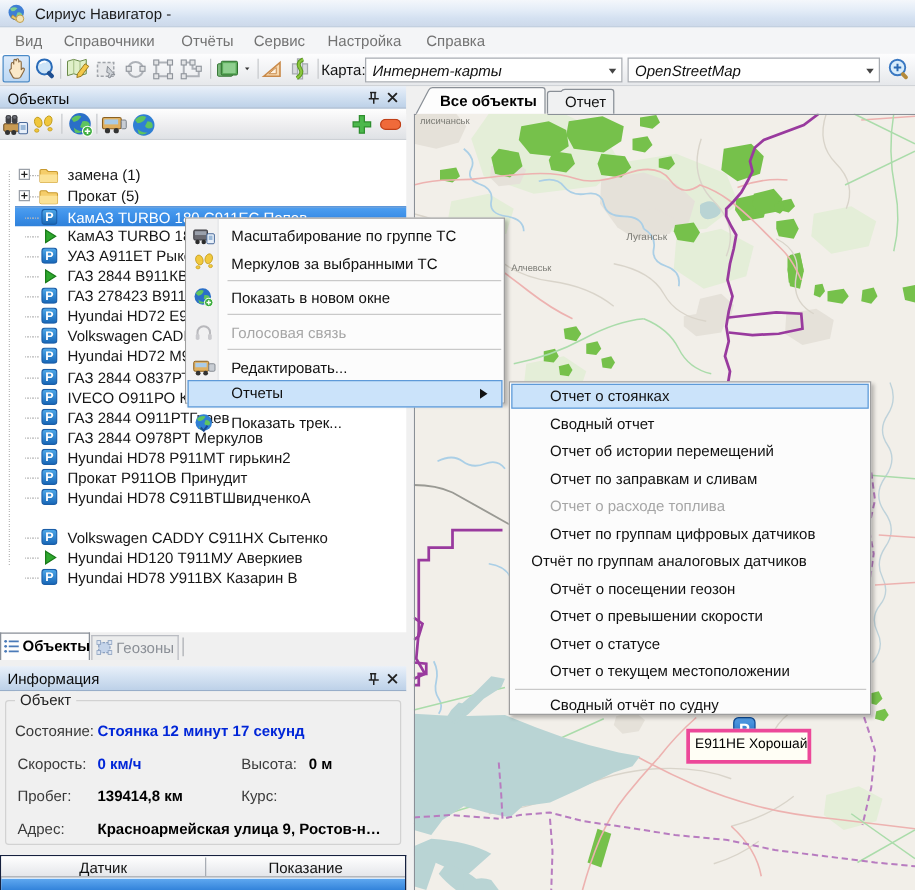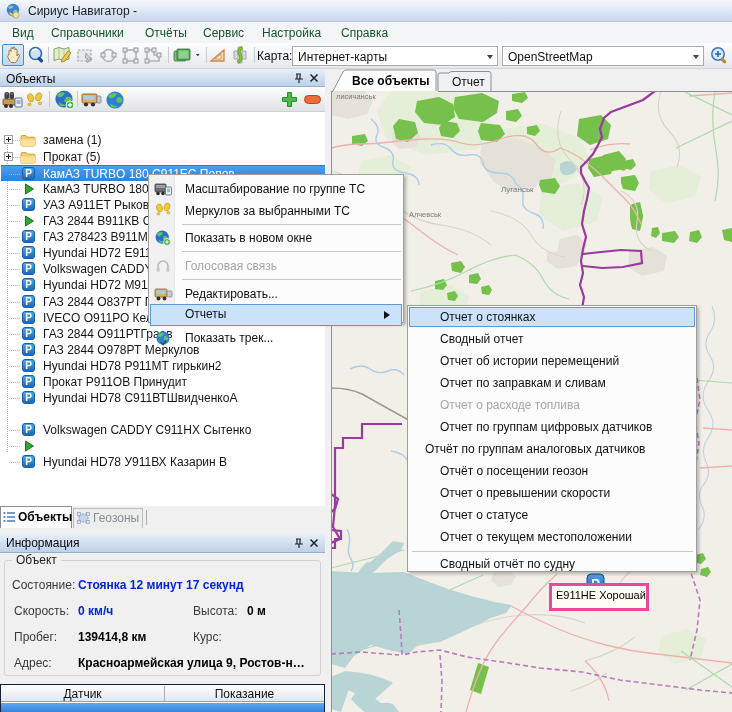--- a/index.html
+++ b/index.html
@@ -5,36 +5,36 @@
 body { width:732px; height:712px; font-family:"Liberation Sans", sans-serif; overflow:hidden; background:#f0f0f0; }
 #app { position:relative; width:732px; height:712px; background:#f0f0f0; }
 .abs { position:absolute; }
 
 .titlebar { left:0; top:0; width:732px; height:22px;
   background:linear-gradient(180deg,#f4f7fb 0%,#e3ecf7 40%,#d4e1f1 70%,#cdd9ea 100%);
   border-bottom:1px solid #b8c7dc; }
 .titlebar .ttext { position:absolute; left:28px; top:4px; font-size:12px; color:#1c1c1c; }
 
 .menubar { left:0; top:22px; width:732px; height:21px; background:#f4f5f7; }
-.menubar span { position:absolute; top:4px; font-size:12px; color:#14532d; }
+.menubar span { position:absolute; top:4px; font-size:12px; color:#737373; }
 
 .toolbar { left:0; top:43px; width:732px; height:26px;
   background:linear-gradient(180deg,#fdfdfe 0%,#f2f3f5 50%,#e6e8eb 100%);
   border-bottom:1px solid #d0d3d7; }
 .tsep { position:absolute; top:4px; width:1px; height:16px; background:#c7cacd; }
 .combo { position:absolute; top:3px; height:20px; background:#fff; border:1px solid #a8acb2; font-size:12px; color:#111; }
-.combo .ctext { position:absolute; left:5px; top:3px; white-space:nowrap; }
+.combo .ctext { position:absolute; left:5px; top:3px; white-space:nowrap;font-style:italic; }
 .combo .carr { position:absolute; right:4px; top:8px; width:0; height:0; border-left:3.5px solid transparent; border-right:3.5px solid transparent; border-top:4px solid #444; }
 
 .phdr { background:linear-gradient(180deg,#e9f0f9 0%,#d4e2f2 45%,#bdd1e8 100%); border-bottom:1px solid #98aec9; }
 .phdr .htext { position:absolute; left:6px; top:3px; font-size:12px; color:#0a0a0a; }
 .ptool { background:linear-gradient(180deg,#fefefe 0%,#ececee 60%,#dfe2e6 100%); border-bottom:1px solid #cdd1d6; }
 
 .tree { left:0; top:112px; width:325px; height:394px; background:#fff; overflow:hidden; }
-.trow { position:absolute; left:1px; width:383px; height:16px; font-size:12px; color:#161616; white-space:nowrap; }
+.trow { position:absolute; left:12px; width:383px; height:16px; font-size:12px; color:#161616; white-space:nowrap; }
 .trow .txt { position:absolute; left:42px; top:1px; }
 .selrow { background:linear-gradient(180deg,#4d9ef0 0%,#3b8fe8 50%,#2f81da 100%); border-top:1px solid #2a76cc; }
 .selrow .txt { color:#fff; }
 
 .btabs { left:0; top:506px; width:325px; height:22px; background:#f0f0f0; }
 
 .ibody { left:0; top:553px; width:325px; height:131px; background:#f0f0f0; font-size:12px; }
 .ilabel { position:absolute; color:#3a3a3a; }
 .ival { position:absolute; font-weight:bold; color:#000; }
 .iblue { color:#0026d8; }
@@ -348,20 +348,21 @@
           <rect x="0.5" y="0.5" width="12" height="12" rx="2.5" fill="url(#pg)" stroke="#1b5ea8" stroke-width="1"></rect>
           <text x="6.5" y="10" font-size="10" font-weight="bold" fill="#fff" text-anchor="middle" font-family="Liberation Sans">P</text>
         </svg>
 <span class="txt">Volkswagen CADDY С911НХ Сытенко</span>
       </div>
 <div class="trow" style="top:326px">
 <div class="abs" style="left:8px;top:8px;width:11px;height:1px;background-image:repeating-linear-gradient(90deg,#b9b9b9 0 1px,transparent 1px 2px)"></div>
 <svg class="abs" style="left:23px;top:2px" width="11" height="12" viewBox="0 0 11 12">
           <path d="M1.5,1 L9.5,6 L1.5,11 Z" fill="#2fa82f" stroke="#1a7a1a" stroke-width="1"></path>
         </svg>
+<span class="txt">Hyundai HD120 Т911МУ Аверкиев</span>
       </div>
 <div class="trow" style="top:342px">
 <div class="abs" style="left:8px;top:8px;width:11px;height:1px;background-image:repeating-linear-gradient(90deg,#b9b9b9 0 1px,transparent 1px 2px)"></div>
 <svg class="abs" style="left:21px;top:1px" width="13" height="13" viewBox="0 0 13 13">
           <rect x="0.5" y="0.5" width="12" height="12" rx="2.5" fill="url(#pg)" stroke="#1b5ea8" stroke-width="1"></rect>
           <text x="6.5" y="10" font-size="10" font-weight="bold" fill="#fff" text-anchor="middle" font-family="Liberation Sans">P</text>
         </svg>
 <span class="txt">Hyundai HD78 У911ВХ Казарин В</span>
       </div>
 </div>

